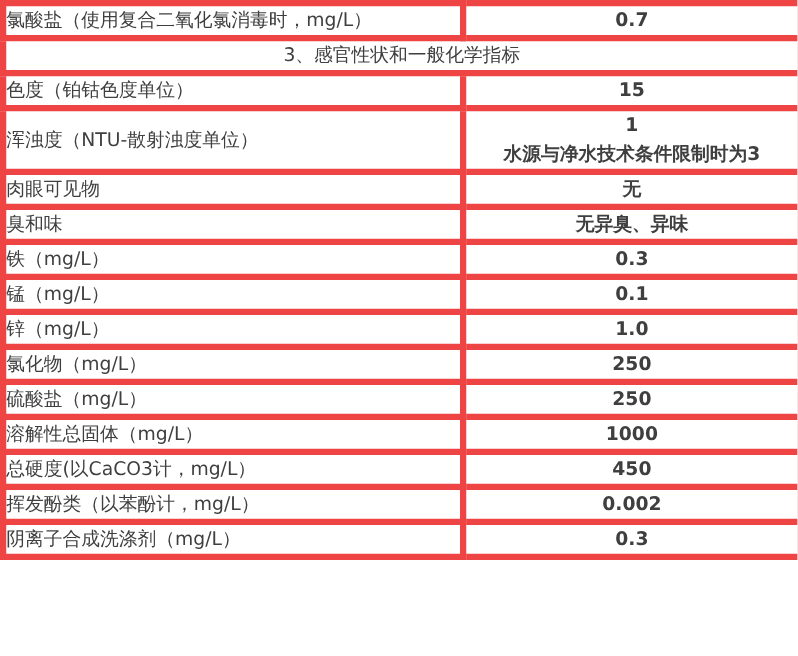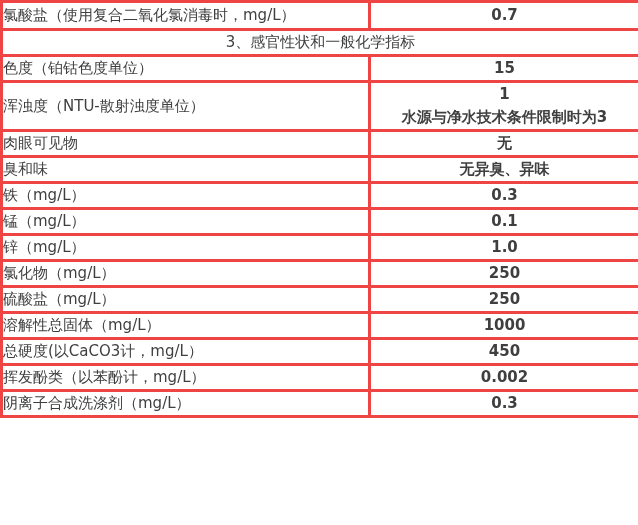--- a/index.html
+++ b/index.html
@@ -15,21 +15,21 @@
     overflow: hidden;
   }
   table.std-table {
     border-collapse: collapse;
     table-layout: fixed;
     width: 638px;
     color: #3f3f3f;
     font-size: 15px;
   }
   table.std-table td {
-    border: 3px solid #ef4444;
+    border: 5px solid #ef4444;
     padding: 0;
     vertical-align: middle;
     line-height: 23px;
   }
   td.param-cell {
     text-align: left;
     padding-left: 7px;
     padding-right: 4px;
   }
   td.value-cell {

